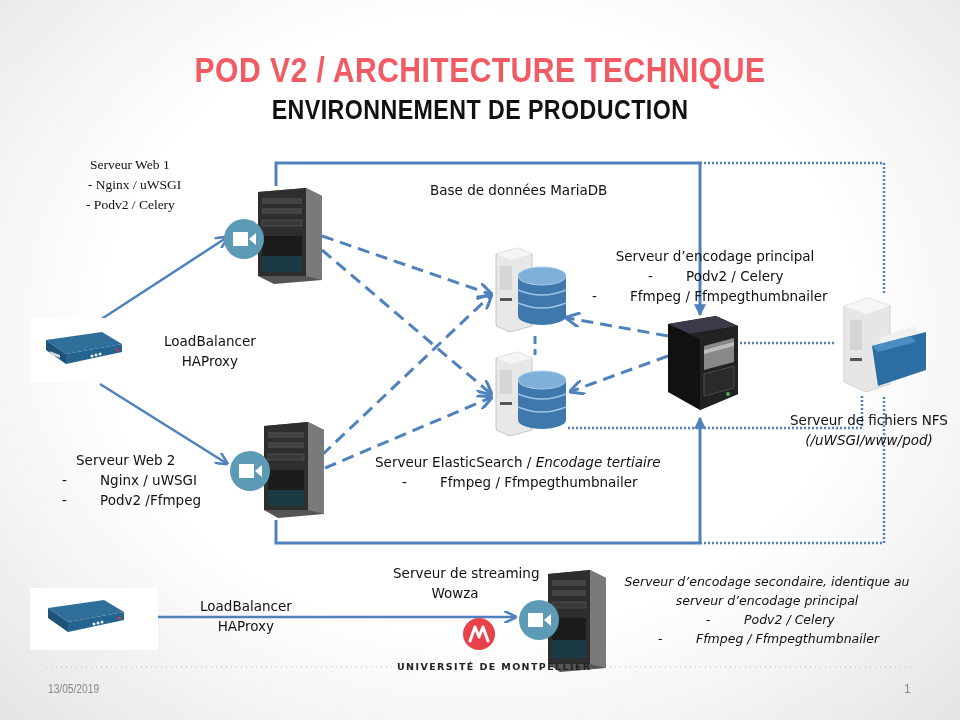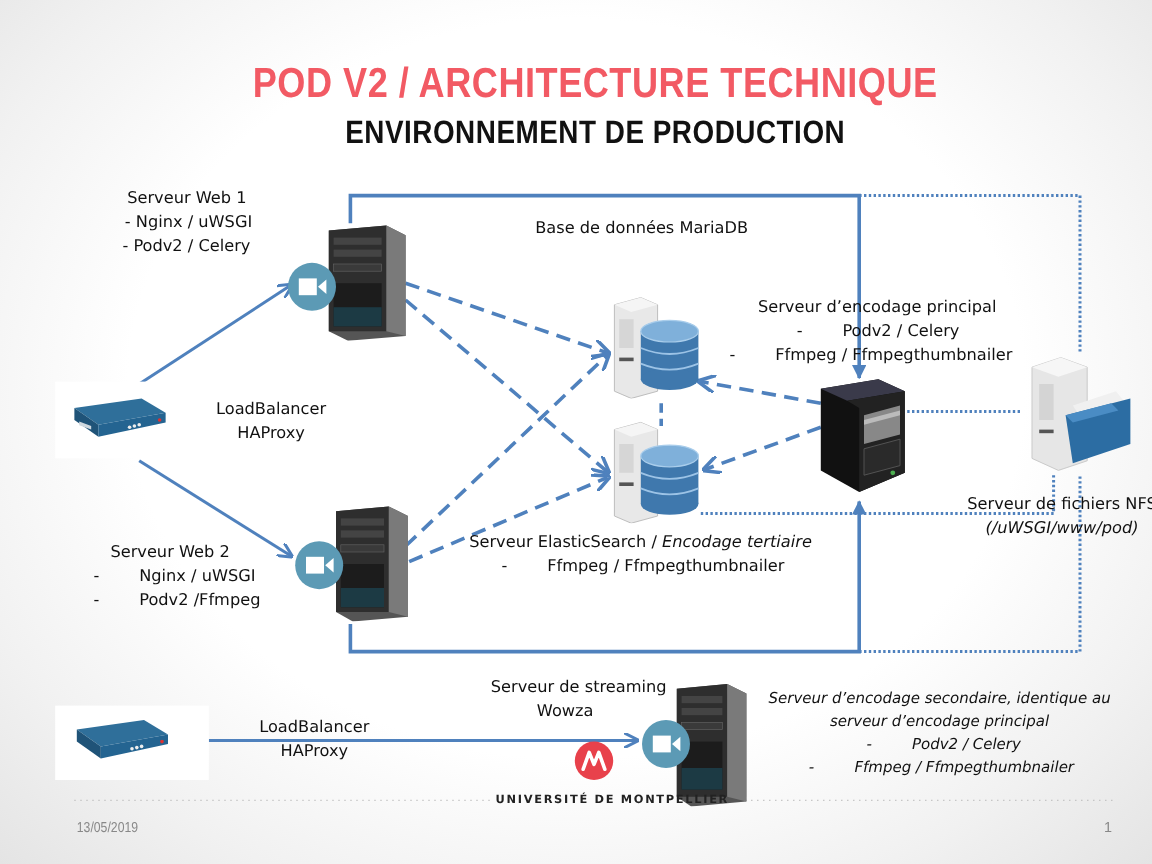--- a/index.html
+++ b/index.html
@@ -1,19 +1,19 @@
 <!DOCTYPE html>
 <html><head>
 <meta charset="utf-8">
 <style>
   html, body { margin:0; padding:0; }
   body { width:960px; height:720px; overflow:hidden; position:relative;
          background: radial-gradient(ellipse at 50% 45%, #ffffff 55%, #f1f1f1 80%, #e4e4e4 100%);
          font-family:"Liberation Sans", sans-serif; }
-  .slide { position:absolute; left:0; top:0; width:820px; height:720px;margin-left:16px; }
+  .slide { position:absolute; left:0; top:0; width:820px; height:720px; }
   .title { position:absolute; left:0; width:960px; text-align:center; top:50px;
            font-family:"Liberation Sans", sans-serif; font-weight:bold; font-size:35px;
            color:#f25a64; letter-spacing:0.5px; transform:scaleX(0.86); }
   .subtitle { position:absolute; left:0; width:960px; text-align:center; top:95px;
            font-weight:bold; font-size:27px; color:#111; transform:scaleX(0.86); letter-spacing:0.5px; }
   .lbl { position:absolute; font-family:"DejaVu Sans", sans-serif; font-size:13.5px; color:#111;
          line-height:20px; white-space:nowrap; transform-origin:left top; }
   .lbl.c { text-align:center; }
   .lbl .line { display:block; }
   .lbl .dash { display:inline-block; width:38px; }
@@ -80,21 +80,21 @@
         <circle cx="66" cy="37" r="1.5" fill="#eee"></circle>
         <circle cx="70" cy="36" r="1.5" fill="#eee"></circle>
       <circle cx="87" cy="32" r="1.5" fill="#e03030"></circle>
     </svg>
   </div>
   <div class="lbl c" style="left:164px;top:331px;">
     <span class="line">LoadBalancer</span>
     <span class="line">HAProxy</span>
   </div>
 
-  <div class="lbl" style="left:86px;top:155px;">
+  <div class="lbl" style="left:86px;top:155px;font-family:Liberation Serif, serif;">
     <span class="line" style="padding-left:4px">Serveur Web 1</span>
     <span class="line" style="padding-left:2px">- Nginx / uWSGI</span>
     <span class="line">- Podv2 / Celery</span>
   </div>
   <div class="device" style="left:256px;top:186px;">
     <svg width="72" height="98">
       <polygon points="2,6 50,2 66,10 66,94 18,98 2,90" fill="#555"></polygon>
       <polygon points="2,6 50,2 50,90 2,90" fill="#2e2e2e"></polygon>
       <polygon points="50,2 66,10 66,94 50,90" fill="#7a7a7a"></polygon>
       <rect x="6" y="12" width="40" height="6" fill="#444"></rect>
@@ -176,21 +176,21 @@
       <polygon points="26,2 40,8 18,14 4,8" fill="#f5f5f5"></polygon>
       <rect x="8" y="20" width="12" height="24" fill="#d6d6d6"></rect>
       <rect x="8" y="52" width="12" height="3" fill="#555"></rect>
       <rect x="26" y="30" width="48" height="40" fill="#3f78ad"></rect>
       <ellipse cx="50" cy="70" rx="24" ry="9" fill="#3f78ad"></ellipse>
       <path d="M26,44 Q50,54 74,44" stroke="#9cc3e6" stroke-width="1.5" fill="none"></path>
       <path d="M26,57 Q50,67 74,57" stroke="#9cc3e6" stroke-width="1.5" fill="none"></path>
       <ellipse cx="50" cy="30" rx="24" ry="9" fill="#7fb0da" stroke="#a9cdeb" stroke-width="1"></ellipse>
     </svg>
   </div>
-  <div class="lbl" style="left:375px;top:442px;">
+  <div class="lbl" style="left:375px;top:452px;">
     <span class="line"><span>Serveur ElasticSearch</span><span style="white-space:pre"> / </span><span class="it">Encodage tertiaire</span></span>
     <span class="line" style="padding-left:27px;"><span class="dash">-</span><span>Ffmpeg / Ffmpegthumbnailer</span></span>
   </div>
 
   <div class="device" style="left:838px;top:296px;">
     <svg width="92" height="98">
       <polygon points="6,10 30,2 52,10 52,88 28,96 6,86" fill="#e6e6e6" stroke="#c8c8c8" stroke-width="0.8"></polygon>
       <polygon points="6,10 30,2 52,10 28,18" fill="#f6f6f6"></polygon>
       <rect x="12" y="24" width="12" height="30" fill="#d4d4d4"></rect>
       <rect x="12" y="62" width="12" height="3" fill="#555"></rect>

